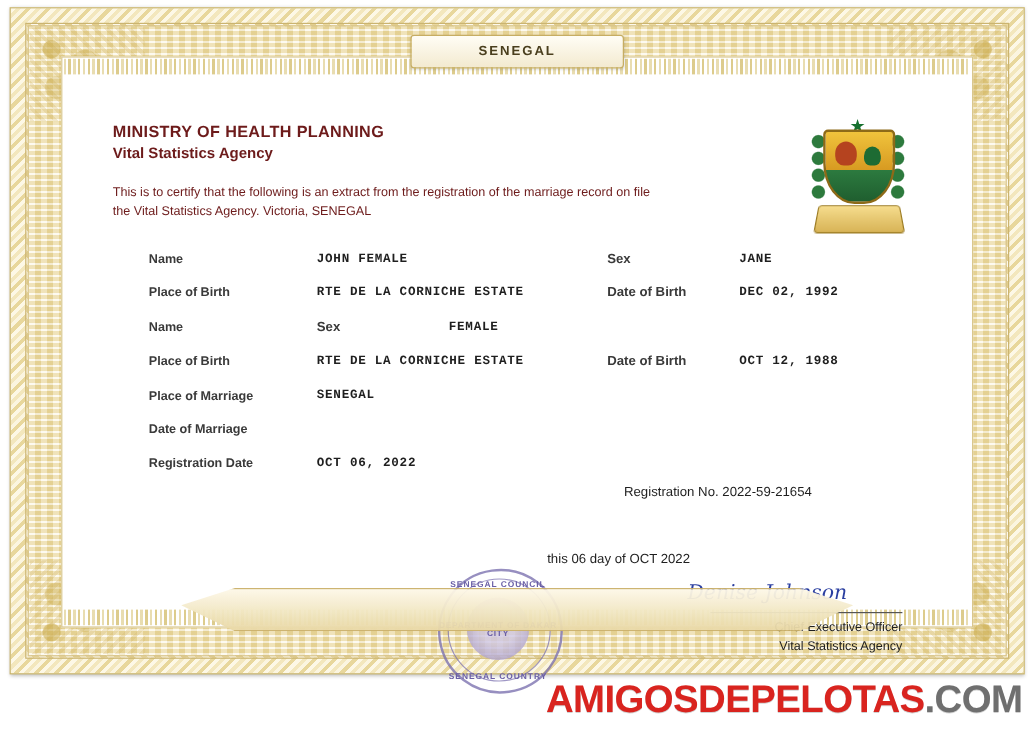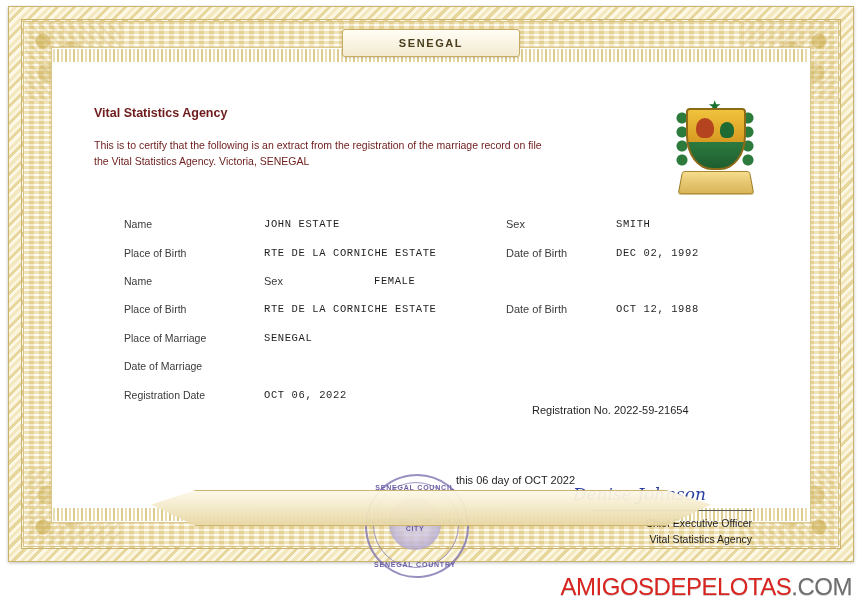--- a/index.html
+++ b/index.html
@@ -219,22 +219,23 @@
 
   
   .fields {
     position: absolute;
     left: 0;
     top: 108px;
     right: 0;
   }
   .frow {
     display: flex;
-    align-items: center;
+    align-items: flex-start;
     height: 28.4px;
+    font-weight: bold;
   }
   .flabel {
     width: 170px;
     padding-left: 30px;
     box-sizing: border-box;
     font-size: 10.5px;
     color: #3a3a3a;
   }
   .fvalue {
     width: 242px;
@@ -250,36 +251,36 @@
   }
   .fvalue2 {
     font-family: "Liberation Mono", monospace;
     font-size: 10.5px;
     letter-spacing: .6px;
     color: #1f1f1f;
   }
 
   .reg-no {
     position: absolute;
-    left: 438px;
+    left: 426px;
     top: 302px;
     font-size: 11px;
     color: #1f1f1f;
   }
   .given-under {
     position: absolute;
     left: 362px;
     top: 330px;
     font-size: 11px;
     color: #1f1f1f;
   }
   .this-day {
     position: absolute;
     left: 362px;
-    top: 372px;
+    top: 358px;
     font-size: 11px;
     color: #1f1f1f;
   }
 
   
   .seal {
     position: absolute;
     left: 262px;
     top: 372px;
     width: 118px;
@@ -373,22 +374,22 @@
     clip-path: polygon(0 40%, 8% 0, 92% 0, 100% 40%, 92% 100%, 8% 100%);
     opacity: .95;
   }
 
   
   .watermark {
     position: absolute;
     right: 10px;
     bottom: 8px;
     font-family: "Liberation Sans", sans-serif;
-    font-weight: normal;
-    font-size: 24px;
+    font-weight: bold;
+    font-size: 32px;
     letter-spacing: -0.5px;
     color: #d9241f;
     text-shadow: 0 1px 0 rgba(0,0,0,0.18);
   }
   .watermark .dim { color: #6f6f6f; }
 </style>
 </head>
 <body>
 
 <div id="page">
@@ -401,41 +402,42 @@
     <div class="corner-orn corner-tr"></div>
     <div class="corner-orn corner-bl"></div>
     <div class="corner-orn corner-br"></div>
 
     <div class="cert-inner-white">
       <div class="guilloche-top"></div>
       <div class="guilloche-bottom"></div>
 
       <div class="content">
 
+        <div class="ministry">MINISTRY OF HEALTH PLANNING</div>
         <div class="agency">Vital Statistics Agency</div>
 
         <div class="certify">
           <div>This is to certify that the following is an extract from the registration of the marriage record on file</div>
           <div>the Vital Statistics Agency. Victoria, SENEGAL</div>
         </div>
 
         <div class="coat">
           <div class="star">★</div>
           <div class="wreath-l"></div>
           <div class="wreath-r"></div>
           <div class="shield"></div>
           <div class="ribbon"></div>
         </div>
 
         <div class="fields">
           <div class="frow">
             <div class="flabel">Name</div>
-            <div class="fvalue">JOHN ESTATE</div>
+            <div class="fvalue">JOHN FEMALE</div>
             <div class="flabel2">Sex</div>
-            <div class="fvalue2">SMITH</div>
+            <div class="fvalue2">JANE</div>
           </div>
           <div class="frow">
             <div class="flabel">Place of Birth</div>
             <div class="fvalue">RTE DE LA CORNICHE ESTATE</div>
             <div class="flabel2">Date of Birth</div>
             <div class="fvalue2">DEC 02, 1992</div>
           </div>
           <div class="frow">
             <div class="flabel">Name</div>
             <div class="flabel2">Sex</div>

